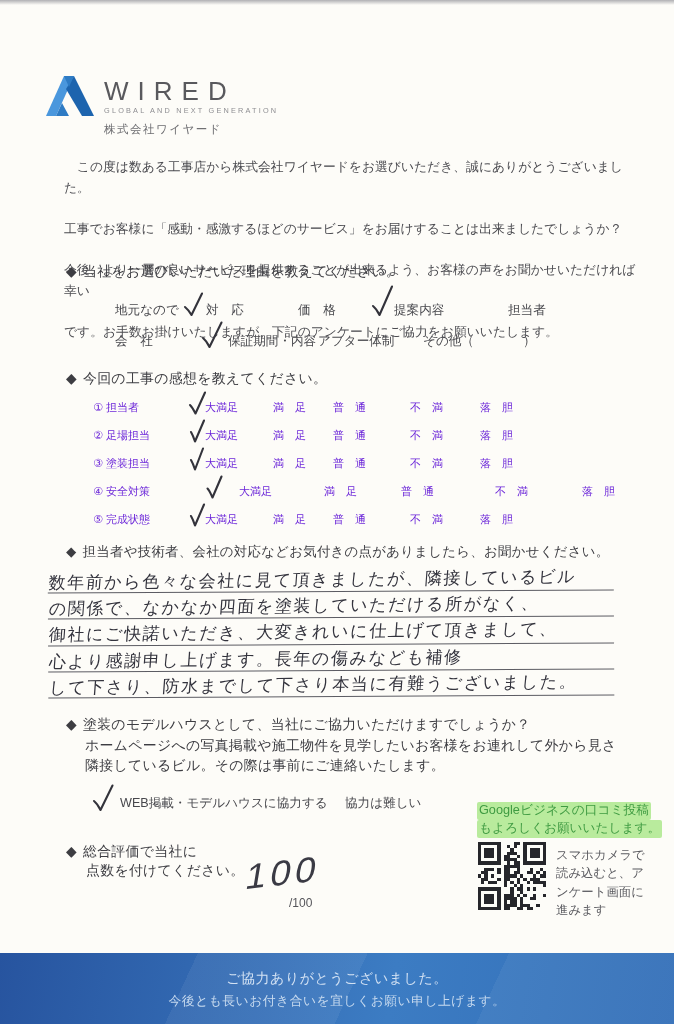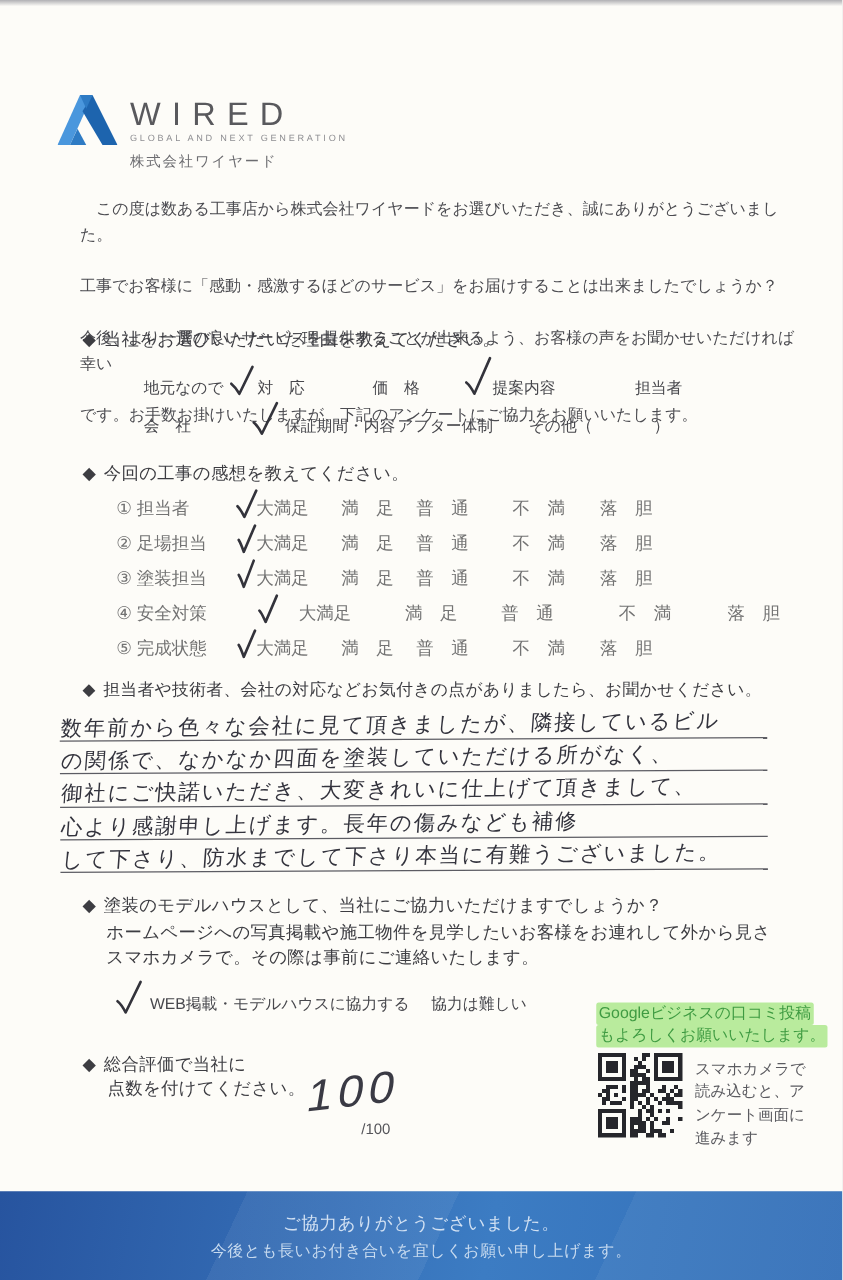--- a/index.html
+++ b/index.html
@@ -38,21 +38,21 @@
   .diamond{color:#3d3d42;margin-right:6px;}
 
   
   .opt{position:absolute;font-size:12.6px;color:#47474c;white-space:nowrap;}
   .ck{fill:none;stroke:#33333b;stroke-width:2.1;stroke-linecap:round;stroke-linejoin:round;}
   .ckw{position:absolute;}
 
   
   .q2-row{position:absolute;left:93px;width:500px;height:20px;display:grid;
     grid-template-columns:94px 18px 68px 60px 77px 70px auto;
-    font-size:14px;color:#737373;align-items:center;white-space:nowrap;}
+    font-size:11px;color:#6d28d9;align-items:center;white-space:nowrap;}
   .q2-row .ckw2{margin-top:-9px;}
 
   
   .hw-block{position:absolute;left:48px;top:566px;width:566px;transform:rotate(-.3deg);}
   .hw-line{height:25.2px;border-bottom:1.5px solid #5c5c63;overflow:visible;white-space:nowrap;}
   .hand{display:inline-block;font-size:17px;letter-spacing:1.6px;color:#33333d;
     transform:skewX(-5deg) rotate(-.4deg);transform-origin:left bottom;padding-top:4px;}
   .score-hand{position:absolute;left:247px;top:852px;font-size:36px;color:#3a3a44;
     transform:skewX(-16deg) rotate(-7deg);letter-spacing:4px;font-weight:400;}
 
@@ -182,21 +182,21 @@
   <div class="hw-block">
     <div class="hw-line"><span class="hand">数年前から色々な会社に見て頂きましたが、隣接しているビル</span></div>
     <div class="hw-line"><span class="hand">の関係で、なかなか四面を塗装していただける所がなく、</span></div>
     <div class="hw-line"><span class="hand">御社にご快諾いただき、大変きれいに仕上げて頂きまして、</span></div>
     <div class="hw-line"><span class="hand">心より感謝申し上げます。長年の傷みなども補修</span></div>
     <div class="hw-line"><span class="hand">して下さり、防水までして下さり本当に有難うございました。</span></div>
   </div>
 
   <div class="sec-h" style="top:716px;"><span class="diamond">◆</span><span>塗装のモデルハウスとして、当社にご協力いただけますでしょうか？</span></div>
   <div class="sec-h" style="top:737px;left:85px;"><span>ホームページへの写真掲載や施工物件を見学したいお客様をお連れして外から見さ</span></div>
-  <div class="sec-h" style="top:757px;left:85px;"><span>スマホカメラで。その際は事前にご連絡いたします。</span></div>
+  <div class="sec-h" style="top:757px;left:85px;"><span>隣接しているビル。その際は事前にご連絡いたします。</span></div>
   <svg class="ckw" style="left:91px;top:783px;width:24px;height:30px;" viewBox="0 0 24 30">
       <path class="ck" d="M3 18 C5.5 20 8 24 9.5 27 L21.5 2.5"></path>
     </svg>
   <span class="opt" style="left:120px;top:795px;">WEB掲載・モデルハウスに協力する</span>
   <span class="opt" style="left:345px;top:795px;">協力は難しい</span>
 
   <div class="green-note">
     <span>Googleビジネスの口コミ投稿</span><br>
     <span>もよろしくお願いいたします。</span>
   </div>

